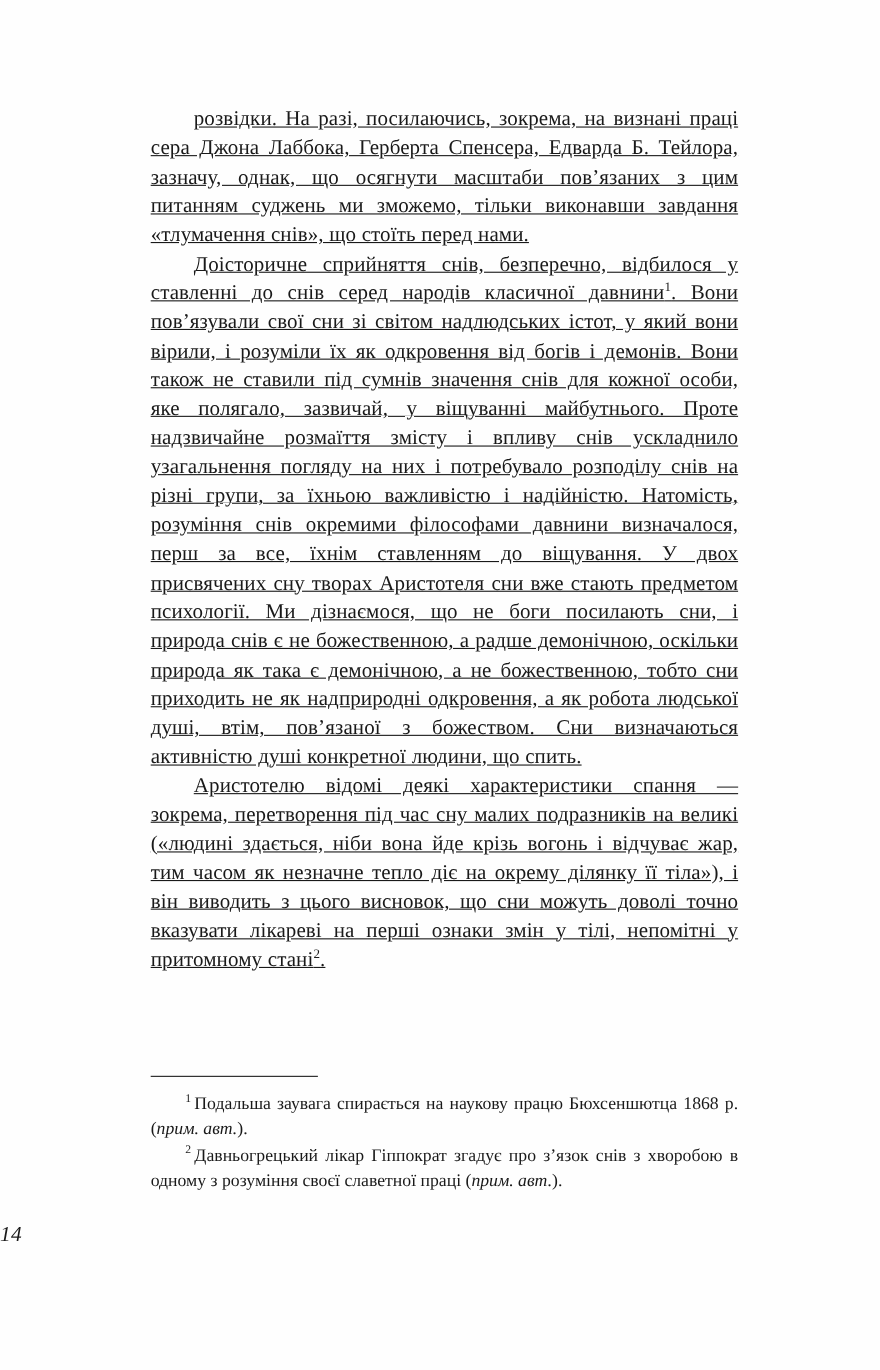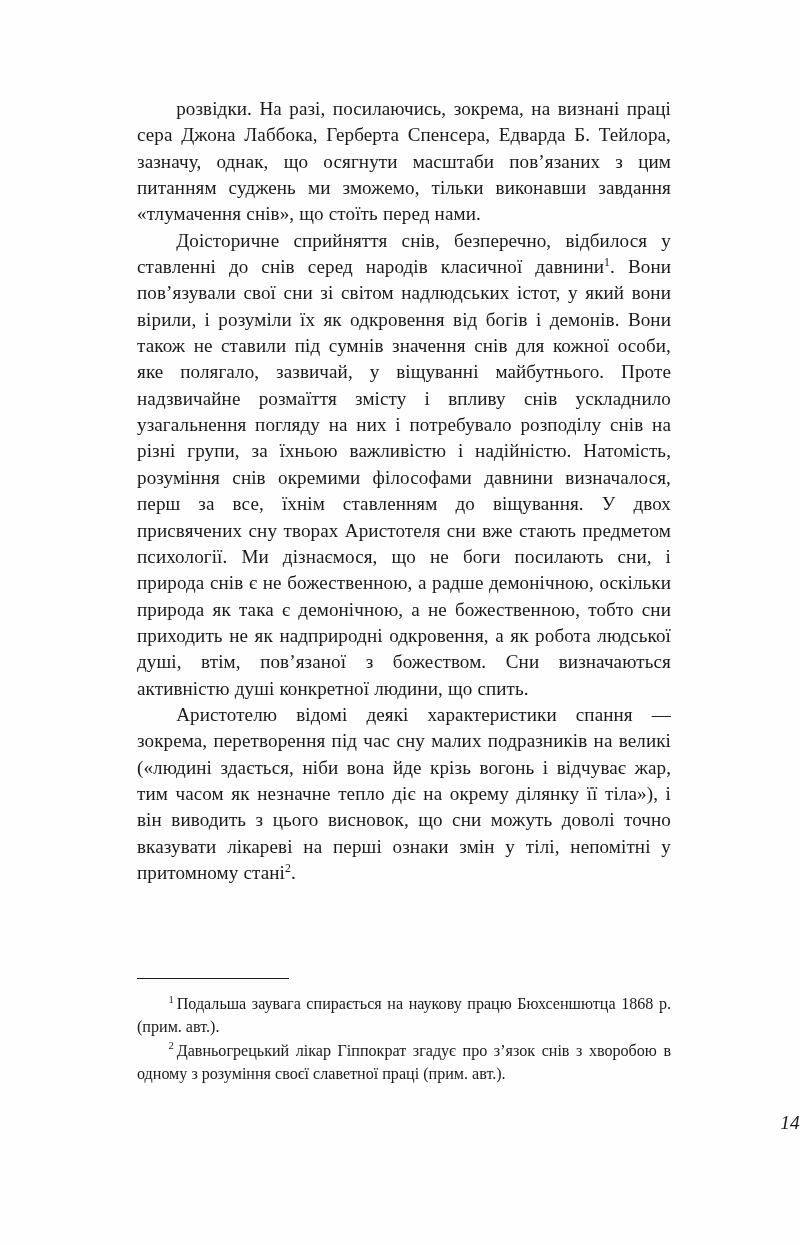--- a/index.html
+++ b/index.html
@@ -31,20 +31,21 @@
     margin: 0;
     text-indent: 2.05em;
     text-align: justify;
     font-size: 19.1px;
     line-height: 26.35px;
     letter-spacing: 0.005em;
     -webkit-hyphens: none;
     hyphens: none;
     word-spacing: 0.01em;
     color: #191919;
+    text-decoration: underline;
   }
   .para + .para {
     margin-top: 0;
   }
   sup {
     font-size: 0.62em;
     vertical-align: super;
     line-height: 0;
   }
   .footnotes {
@@ -68,27 +69,28 @@
     color: #191919;
   }
   .fn + .fn {
     margin-top: 0;
   }
   .fn sup {
     font-size: 0.66em;
     padding-right: 0.28em;
   }
   .it {
+    font-style: italic;
   }
   .folio {
     position: absolute;
     left: 0;
     top: 1112px;
     width: 800px;
-    text-align: right;
+    text-align: left;
     font-size: 19.4px;
     font-style: italic;
     color: #1a1a1a;
     letter-spacing: 0.01em;
   }
 </style>
 </head>
 <body>
 
 <div class="page">

